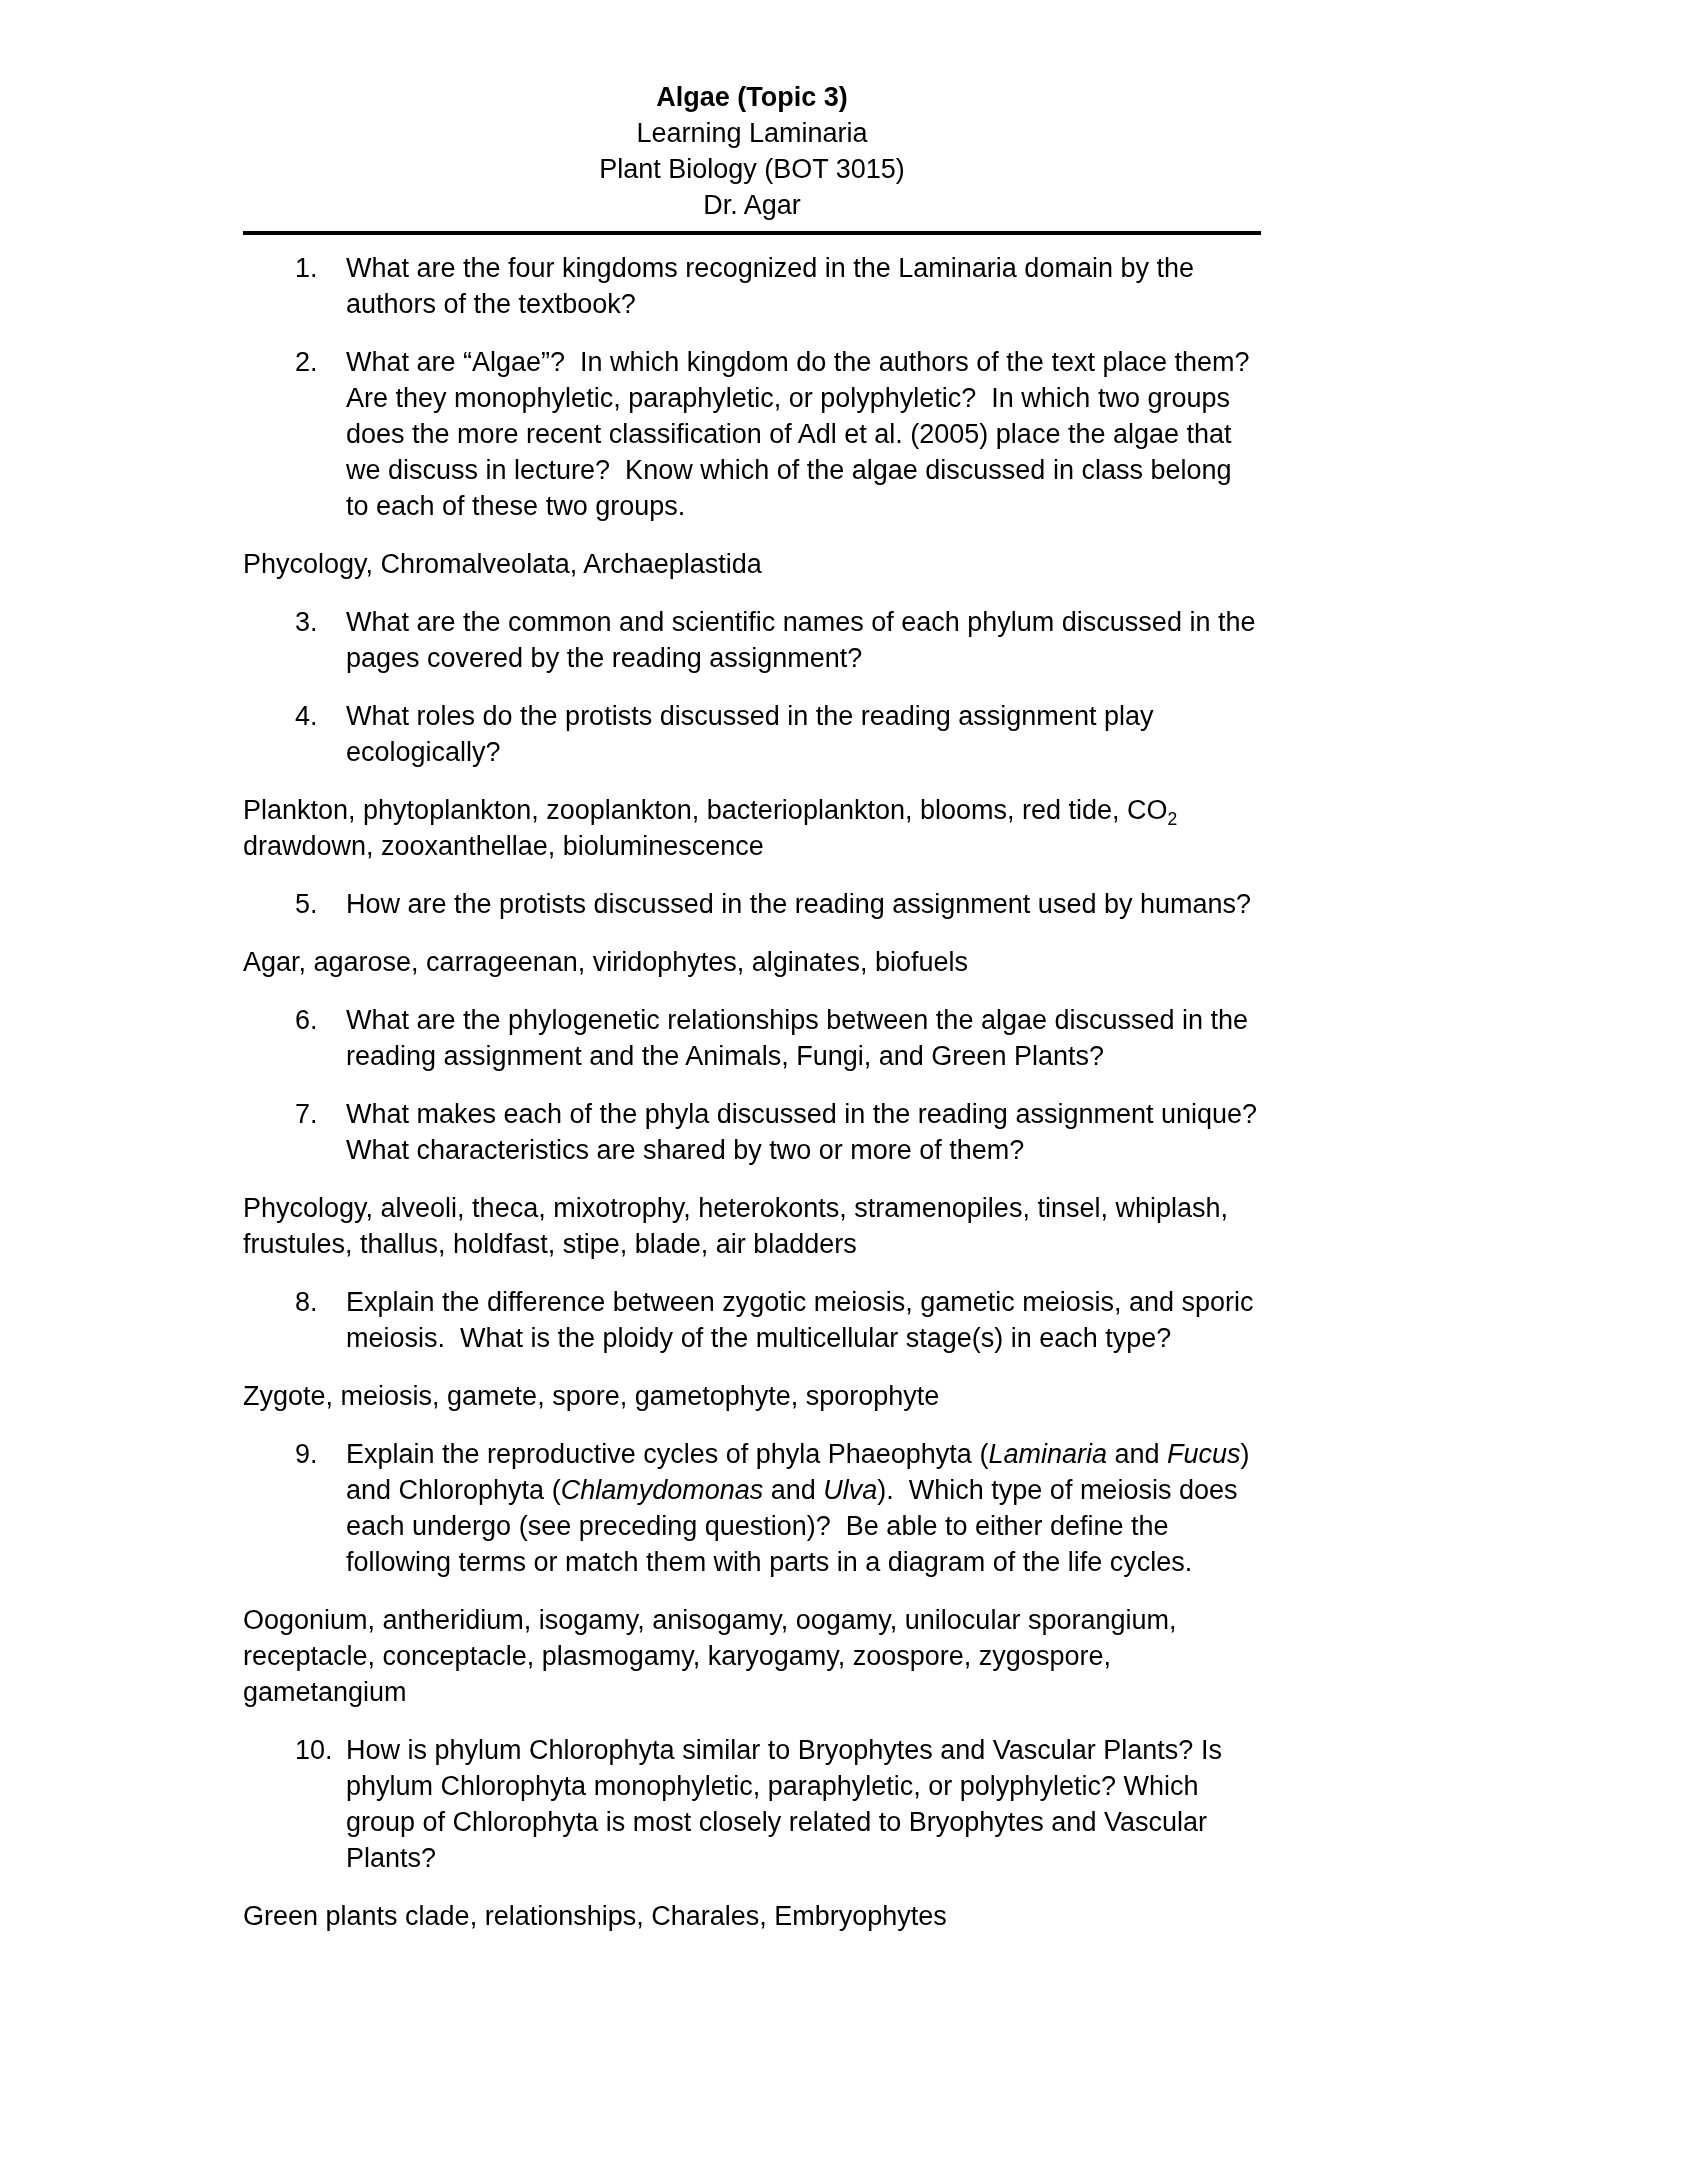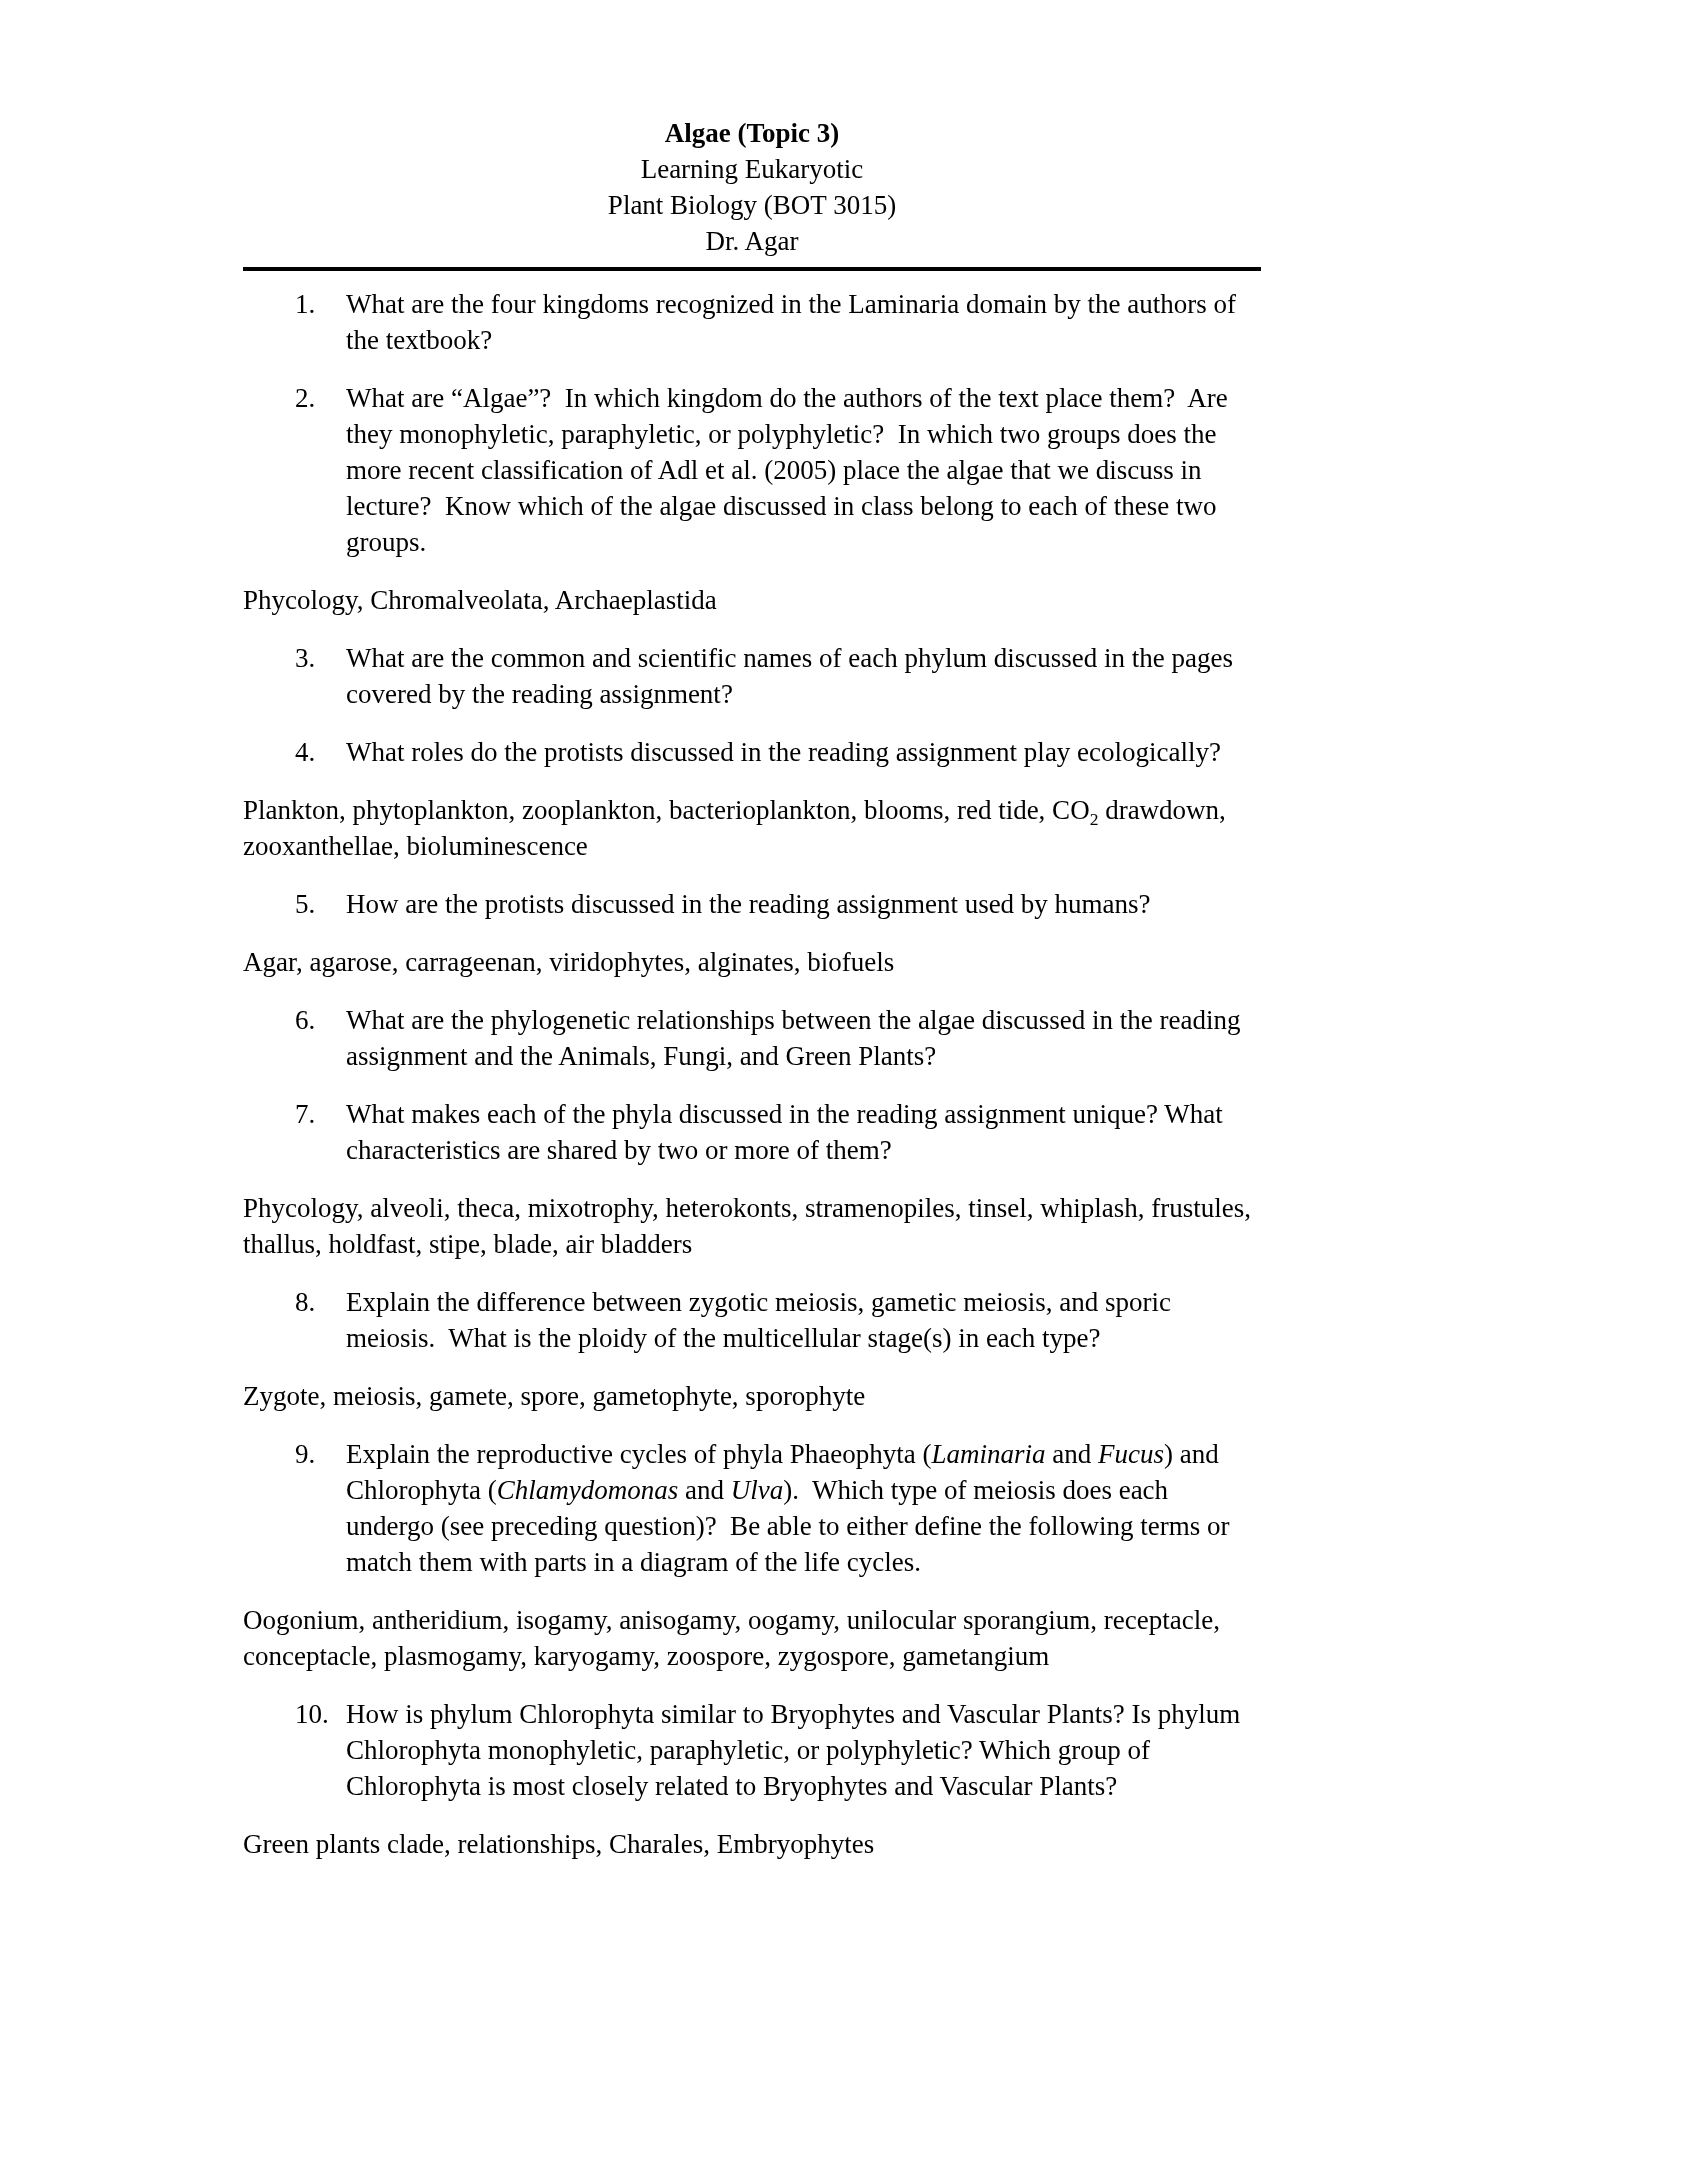--- a/index.html
+++ b/index.html
@@ -7,22 +7,22 @@
     padding: 0;
     background: #ffffff;
   }
   .page {
     position: relative;
     width: 1502px;
     height: 2178px;
     box-sizing: border-box;
     background: #ffffff;
     color: #000000;
-    padding: 115px 241px 0 243px;
-    font-family: Liberation Serif, serif;
+    padding: 79px 241px 0 243px;
+    font-family: Liberation Sans, sans-serif;
     font-size: 27px;
     line-height: 36px;
     overflow: hidden;
   }
   .doc-header {
     text-align: center;
   }
   .doc-title {
     font-weight: bold;
   }
@@ -63,21 +63,21 @@
     line-height: 0;
   }
 </style>
 </head>
 <body>
 
 <div class="page">
 
   <header class="doc-header">
     <div class="doc-title">Algae (Topic 3)</div>
-    <div>Learning Eukaryotic</div>
+    <div>Learning Laminaria</div>
     <div>Plant Biology (BOT 3015)</div>
     <div>Dr. Agar</div>
   </header>
 
   <div class="rule"></div>
 
   <main class="questions">
 
     <div class="q-row">
         <span class="q-num">1.</span>

